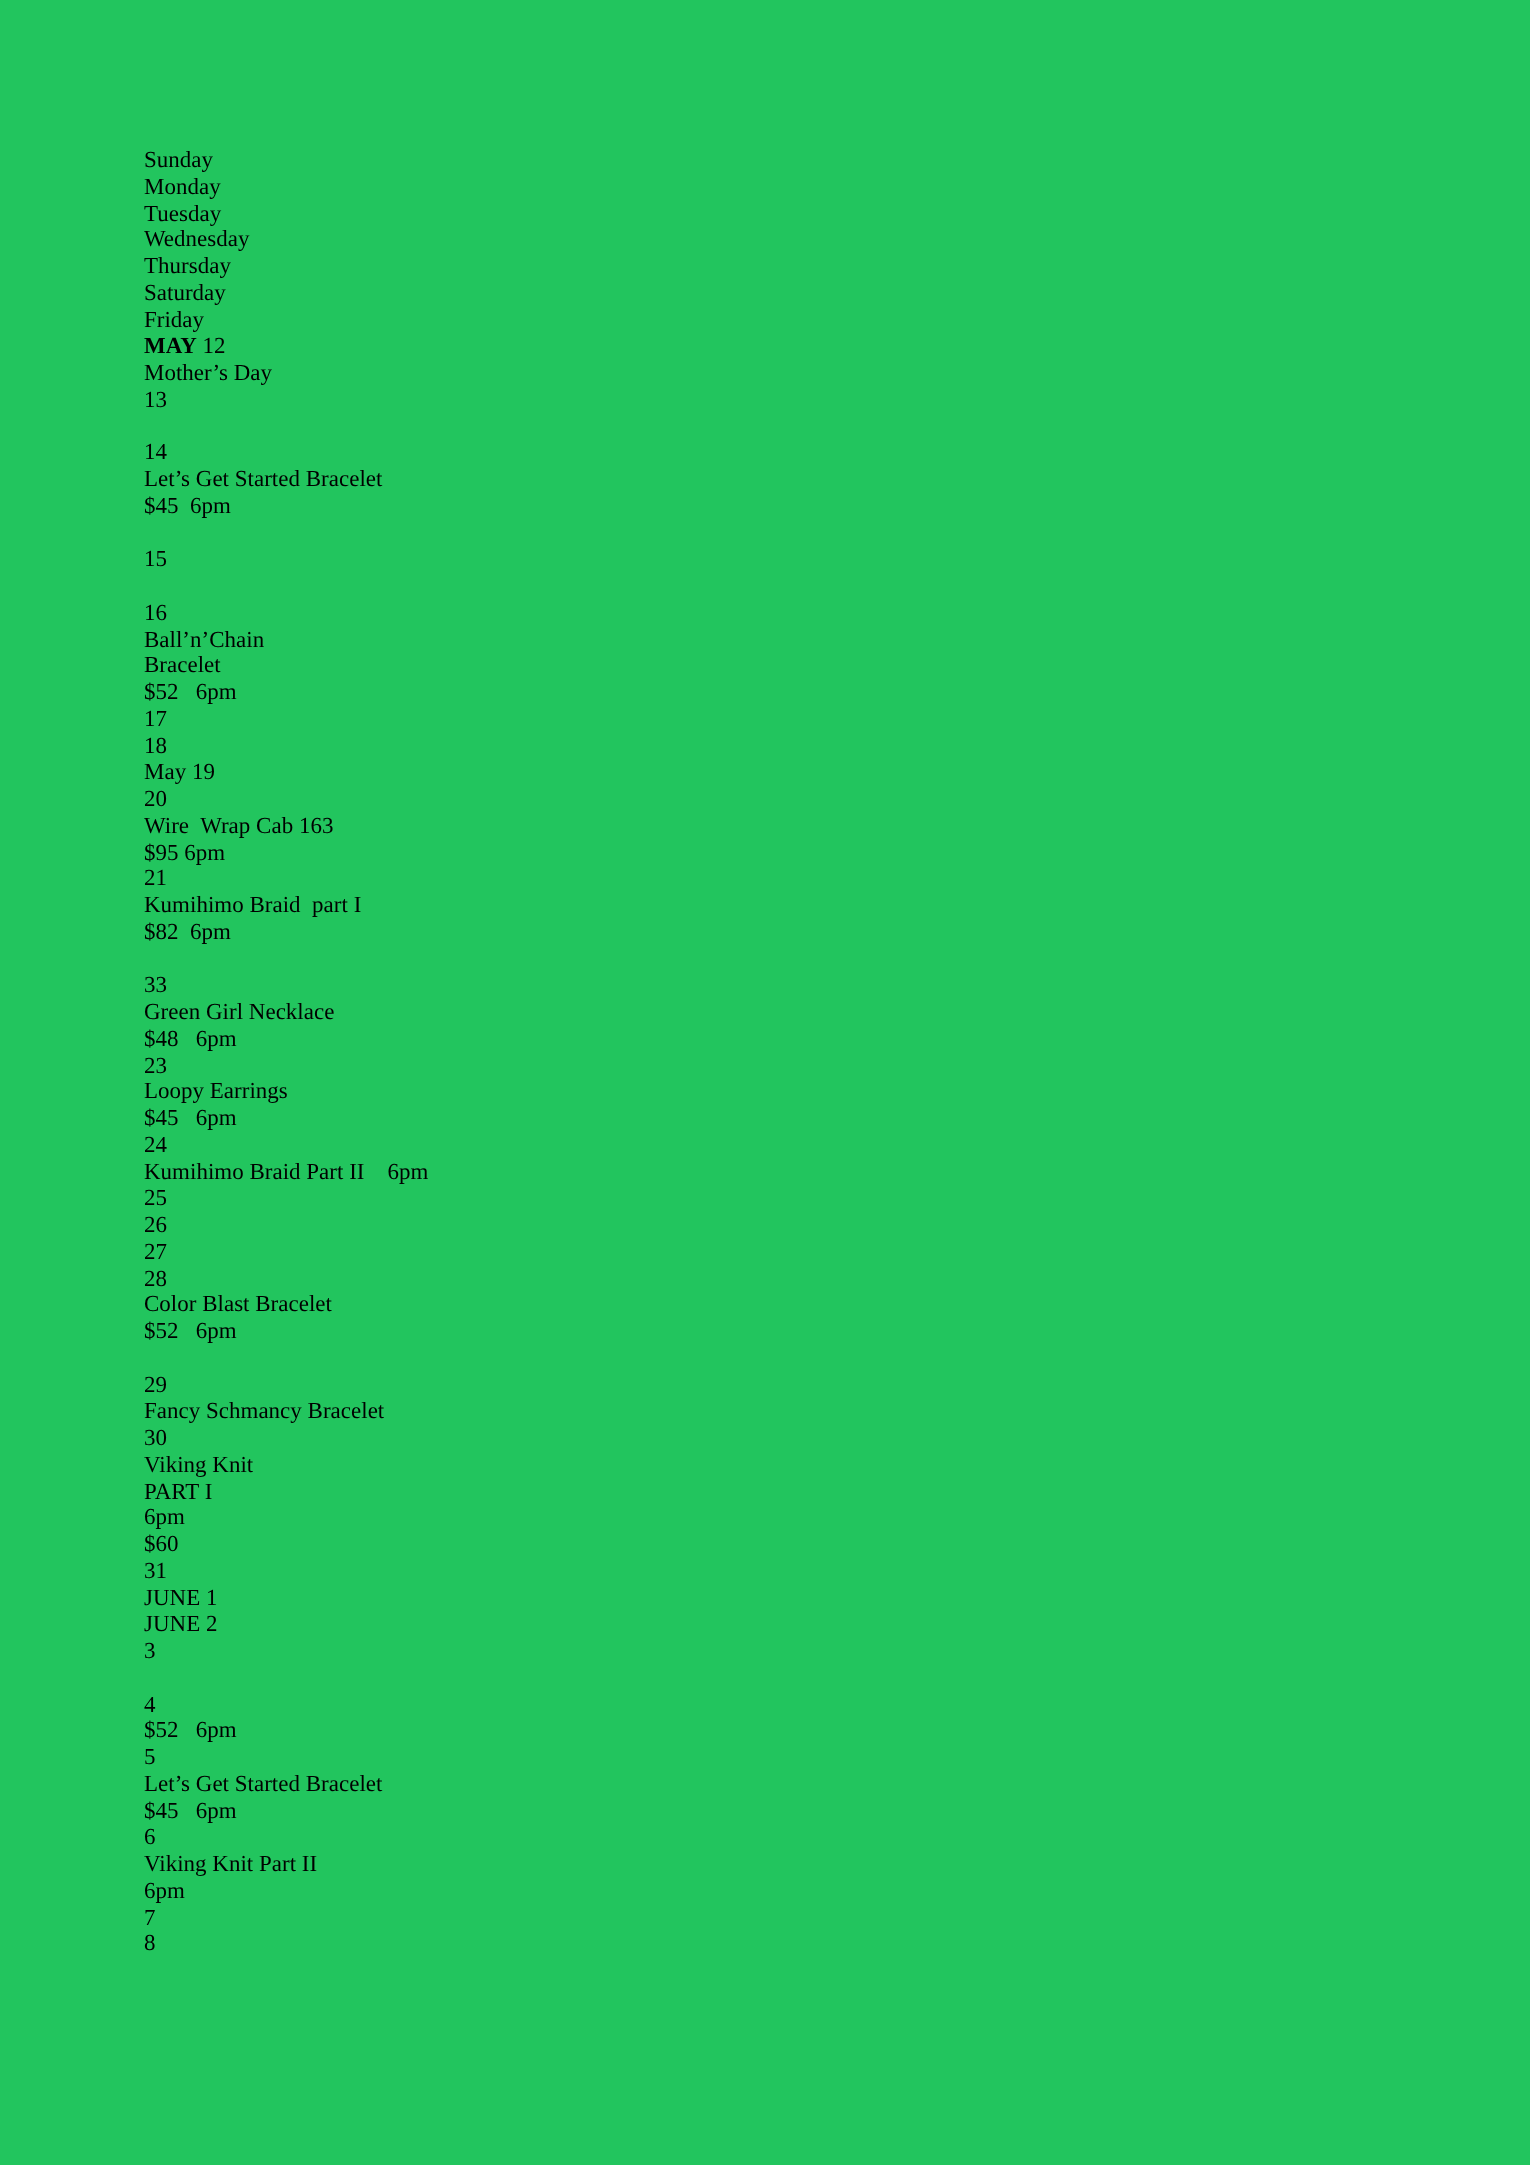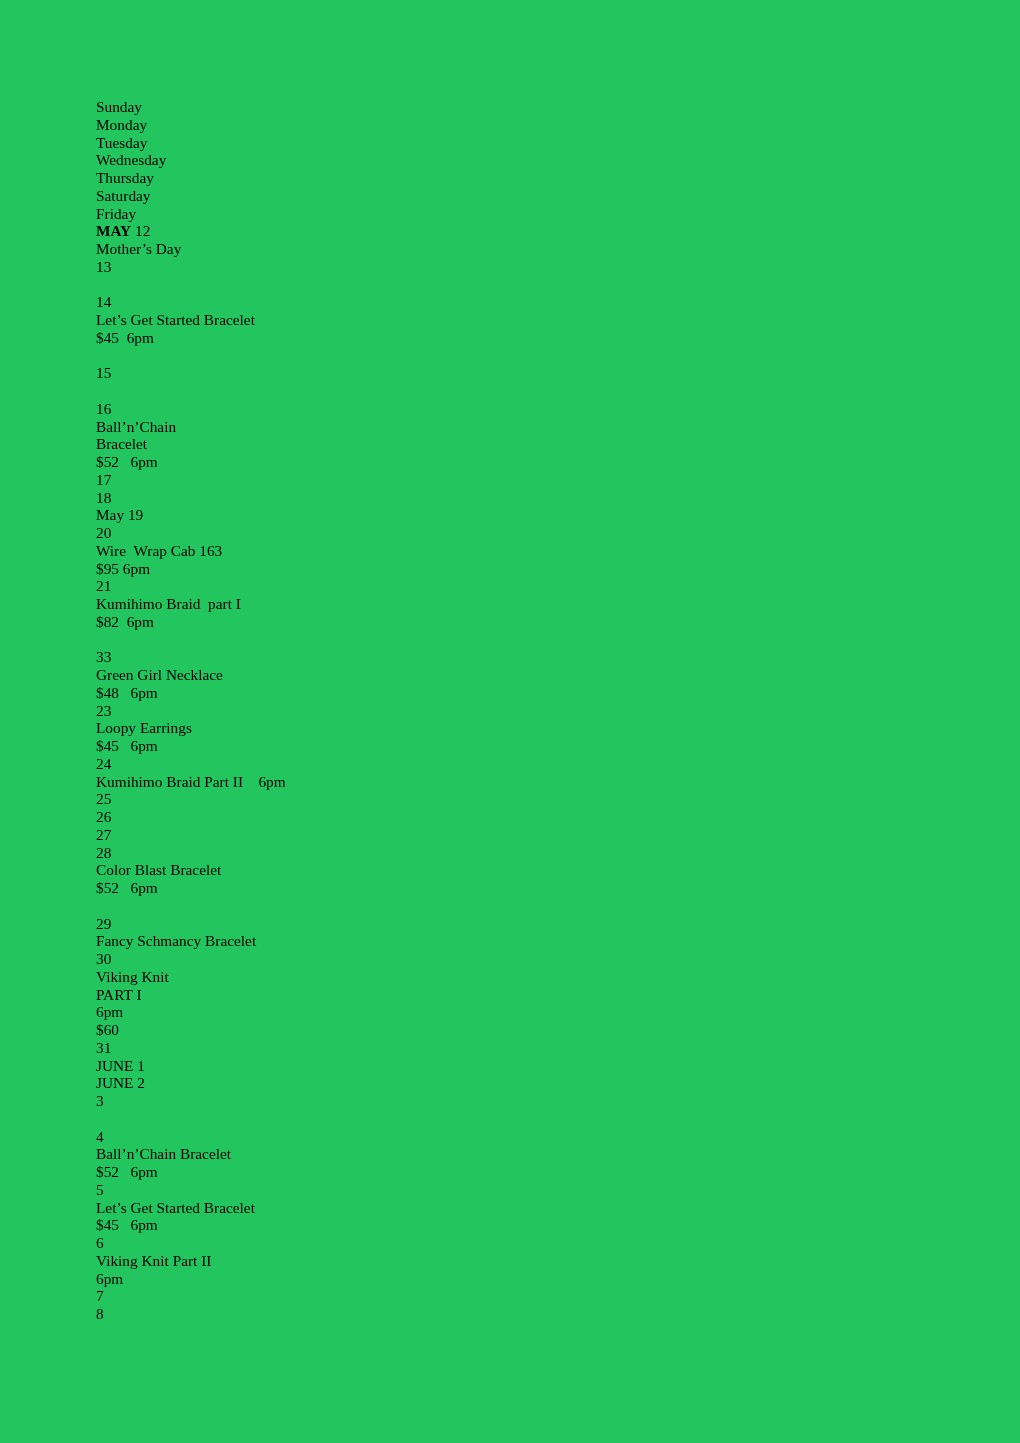--- a/index.html
+++ b/index.html
@@ -100,21 +100,20 @@
       <div class="line">Viking Knit</div>
       <div class="line">PART I</div>
       <div class="line">6pm</div>
       <div class="line">$60</div>
       <div class="line">31</div>
       <div class="line">JUNE 1</div>
       <div class="line">JUNE 2</div>
       <div class="line">3</div>
       <div class="line blank">&nbsp;</div>
       <div class="line">4</div>
-      <div class="line">Ball’n’Chain Bracelet</div>
       <div class="line">$52   6pm</div>
       <div class="line">5</div>
       <div class="line">Let’s Get Started Bracelet</div>
       <div class="line">$45   6pm</div>
       <div class="line">6</div>
       <div class="line">Viking Knit Part II</div>
       <div class="line">6pm</div>
       <div class="line">7</div>
       <div class="line">8</div>
     </div>

